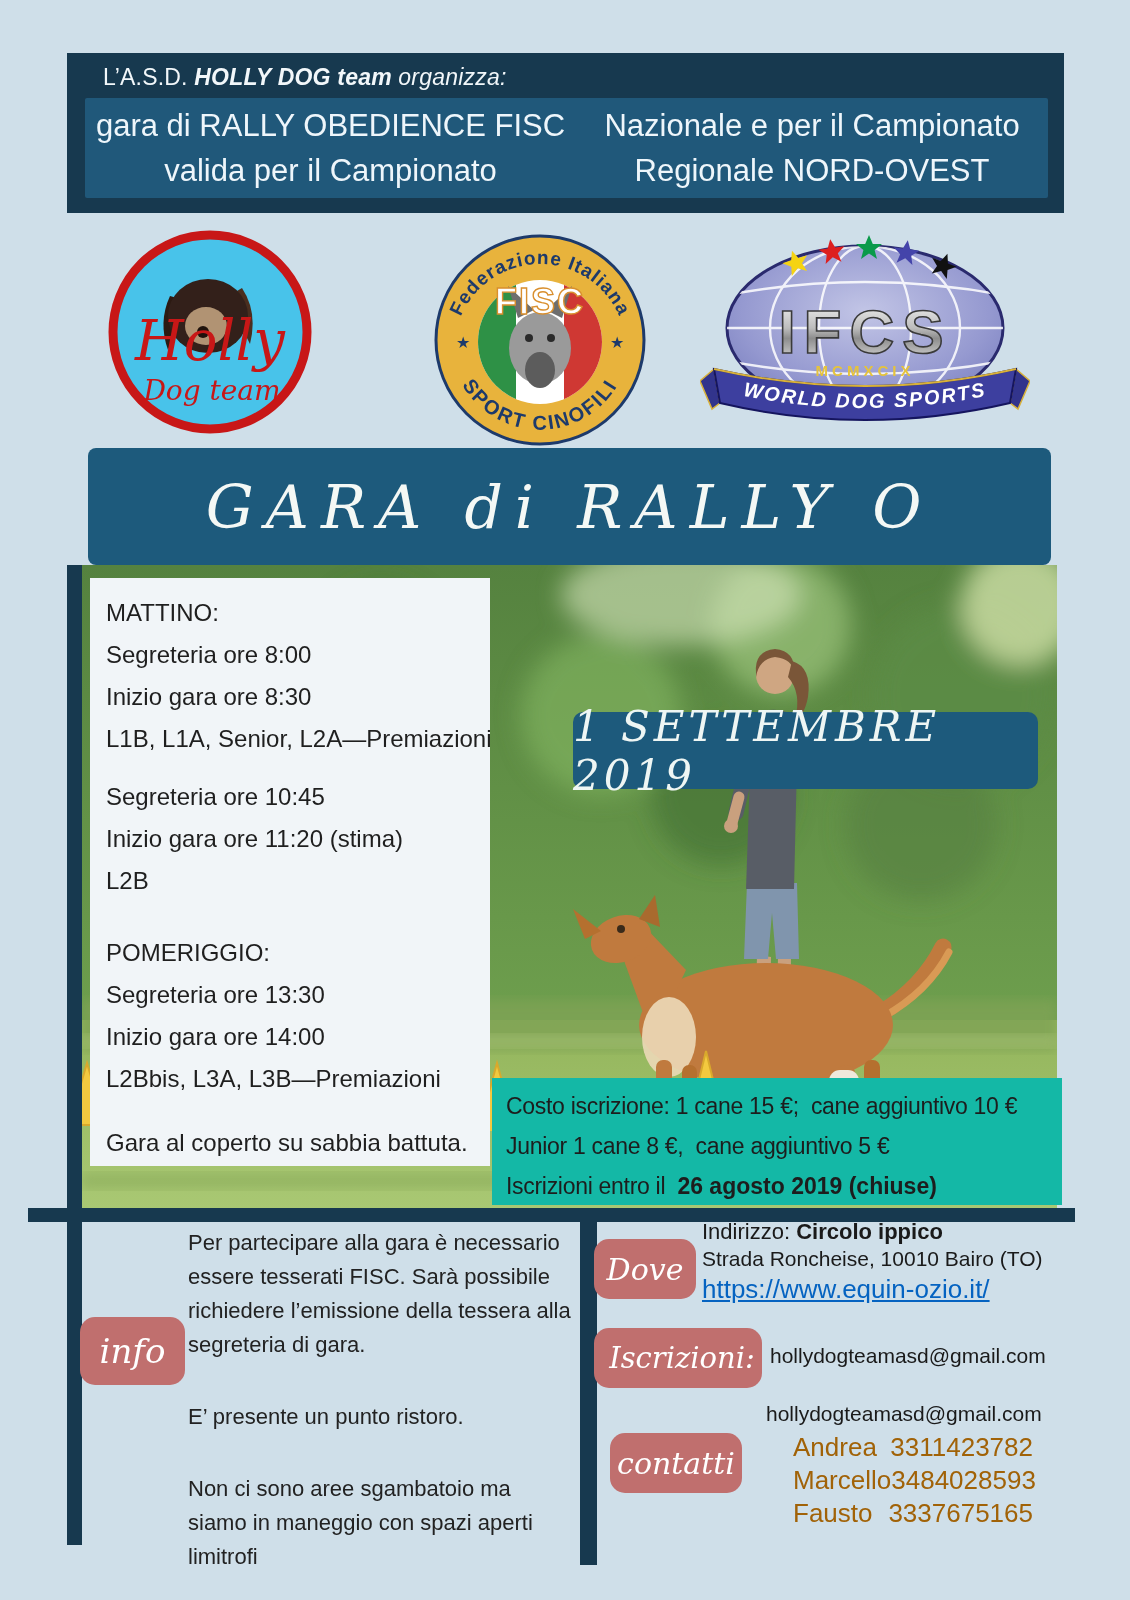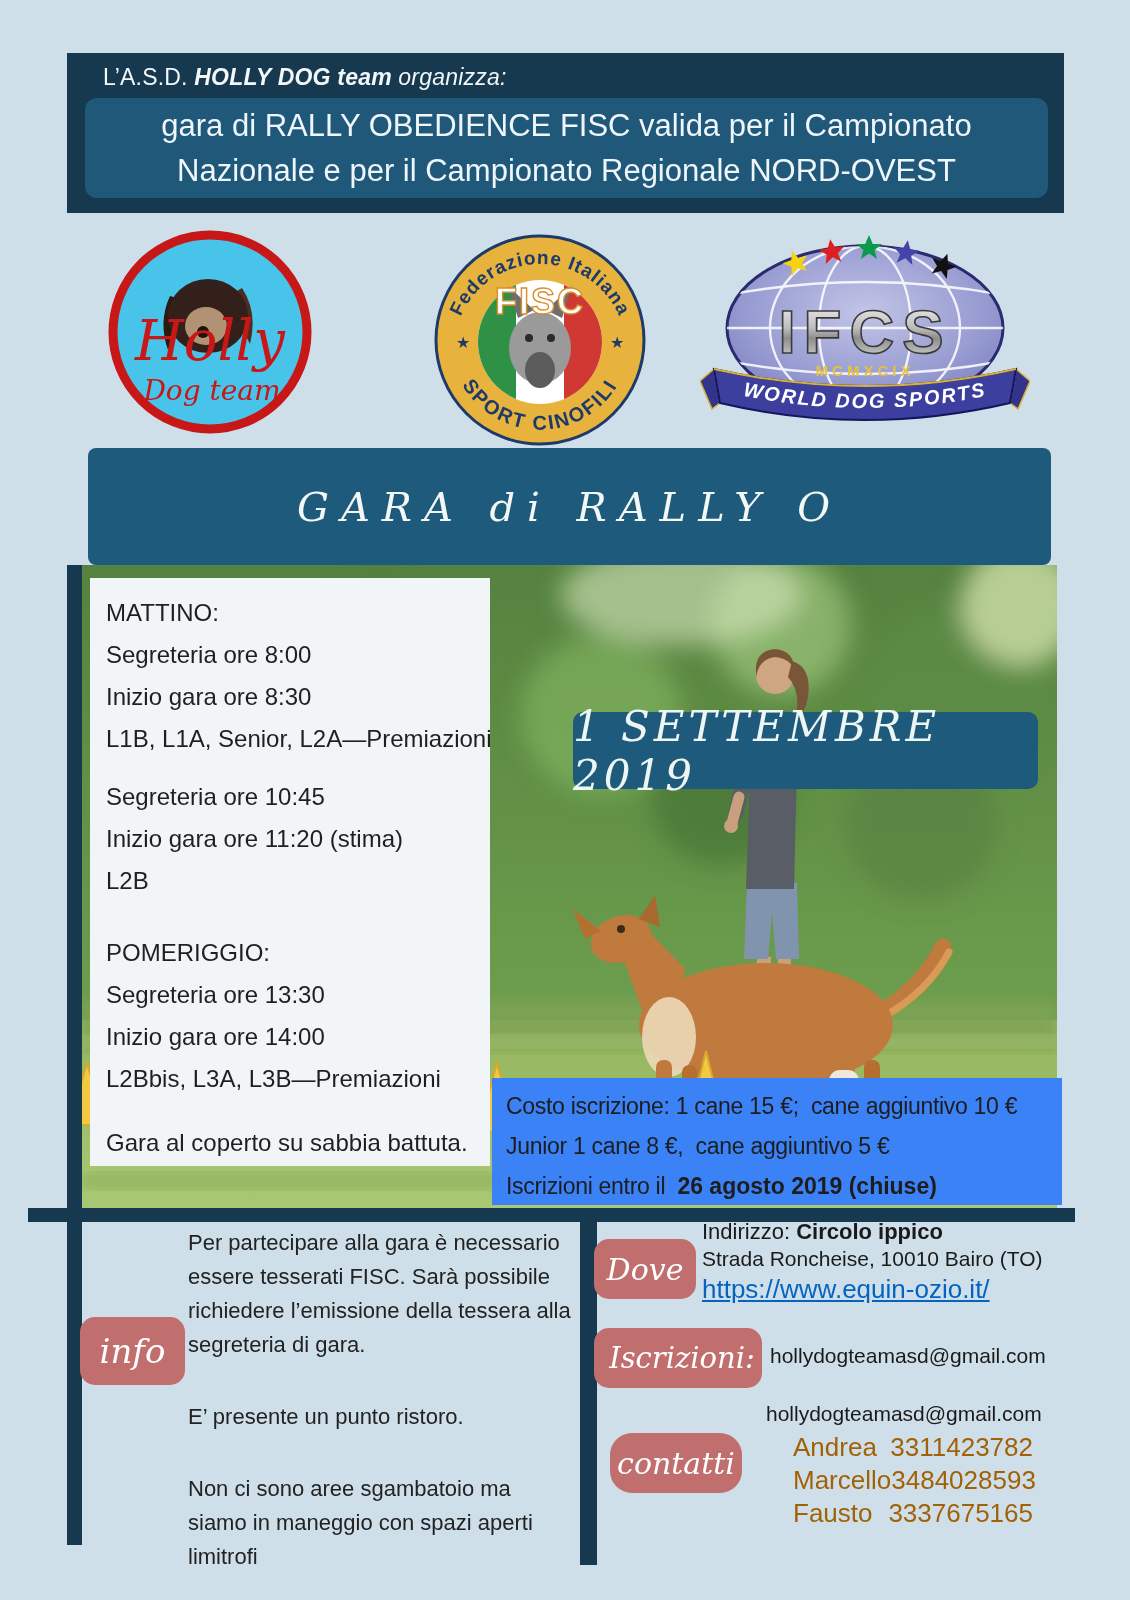--- a/index.html
+++ b/index.html
@@ -7,27 +7,27 @@
           font-family:"Liberation Sans",sans-serif;}
   .abs{position:absolute;}
   .script{font-family:"DejaVu Serif",serif;font-style:italic;}
 
   
   .header-block{left:67px;top:53px;width:997px;height:160px;background:#17394f;}
   .organizer{left:95px;top:64px;color:#f2f7fa;font-size:23px;letter-spacing:.2px;margin-left:8px;}
   .organizer .team{font-weight:bold;font-style:italic;}
   .organizer .ital{font-style:italic;}
   .title-box{left:85px;top:98px;width:963px;height:100px;background:#20587a;
-             display:flex;flex-direction:column;justify-content:center;align-items:center;
-             color:#eef6fb;font-size:31px;line-height:45px;text-align:center;border-radius:12px;}
+             display:flex;flex-direction:row;justify-content:center;align-items:center;
+             color:#eef6fb;font-size:31px;line-height:45px;text-align:center;border-radius:2px;}
 
   
   .banner{left:88px;top:448px;width:963px;height:117px;background:#1d5a7c;border-radius:8px;
           display:flex;align-items:center;justify-content:center;color:#f4f8f5;
-          font-size:40px;letter-spacing:12px;font-style:italic;}
+          font-size:60px;letter-spacing:12px;font-style:italic;}
 
   
   .photo{left:81px;top:565px;width:976px;height:643px;}
 
   
   .left-bar{left:67px;top:565px;width:15px;height:980px;background:#17394f;}
   .h-bar{left:28px;top:1208px;width:1047px;height:14px;background:#17394f;}
   .mid-bar{left:580px;top:1208px;width:17px;height:357px;background:#17394f;}
 
   
@@ -41,32 +41,32 @@
   
   .date-box{left:573px;top:712px;width:465px;height:77px;background:#1d5a7c;border-radius:10px;
             display:flex;align-items:center;justify-content:center;color:#eef6f4;
             font-size:42px;letter-spacing:4px;}
   .judge-box{left:573px;top:792px;width:476px;height:77px;background:#1d5a7c;border-radius:10px;
              display:flex;align-items:center;justify-content:center;color:#eef6f4;
              font-size:37px;letter-spacing:1px;white-space:nowrap;}
   .judge-box .jlabel{font-size:32px;margin-right:12px;}
 
   
-  .cost-box{left:492px;top:1078px;width:570px;height:127px;background:#3b82f6;
+  .cost-box{left:492px;top:1078px;width:570px;height:127px;background:#14b8a6;
             padding:8px 0 0 14px;box-sizing:border-box;color:#1d1d1d;font-size:23px;}
   .cost-box .cost-line{line-height:40px;white-space:pre-wrap;letter-spacing:-0.3px;}
   .cost-box b{letter-spacing:0;}
 
   
   .badge{background:#c06f6e;color:#fff;display:flex;align-items:center;justify-content:center;
          border-radius:15px;}
   .info-badge{left:80px;top:1317px;width:105px;height:68px;font-size:34px;}
   .dove-badge{left:594px;top:1239px;width:102px;height:60px;font-size:30px;}
   .iscr-badge{left:594px;top:1328px;width:160px;height:60px;font-size:29px;padding-left:8px;}
-  .cont-badge{left:610px;top:1433px;width:132px;height:60px;font-size:30px;border-radius:22px;}
+  .cont-badge{left:610px;top:1433px;width:132px;height:60px;font-size:30px;}
 
   
   .info-text{left:188px;top:1226px;width:385px;color:#222;font-size:22px;line-height:34px;}
   .info-text p{margin:0;}
   .info-p2{margin-top:38px !important;}
   .info-p3{margin-top:38px !important;}
 
   
   .address{left:702px;top:1218px;width:360px;color:#1a1a1a;font-size:22px;line-height:27px;}
   .address .street{font-size:21px;}

